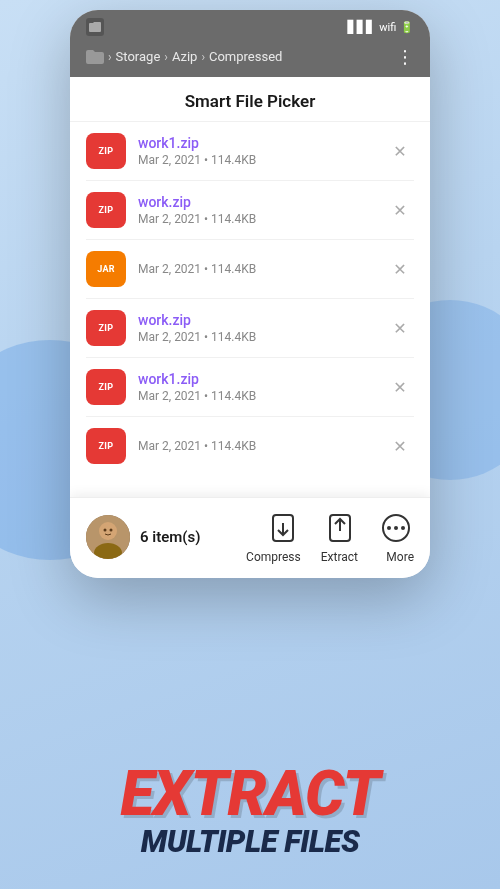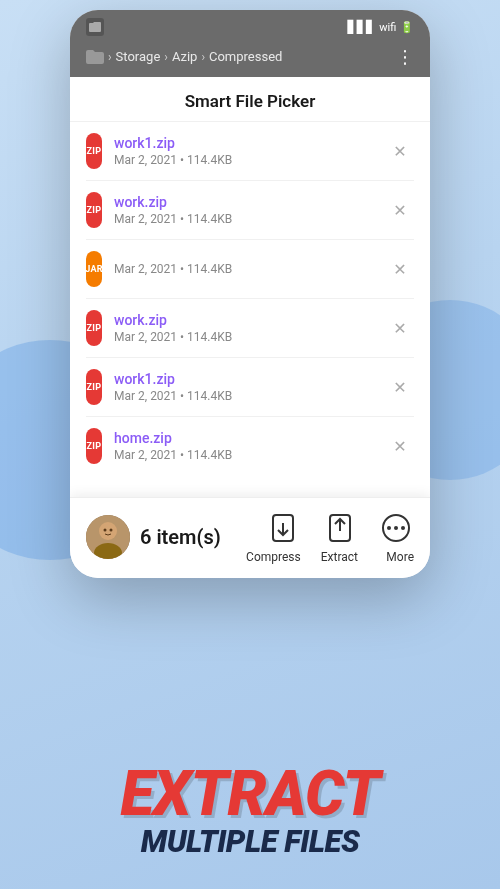--- a/index.html
+++ b/index.html
@@ -112,21 +112,21 @@
     .file-item {
       display: flex;
       align-items: center;
       padding: 11px 0;
       border-bottom: 1px solid #f0f0f0;
     }
     .file-item:last-child {
       border-bottom: none;
     }
     .file-badge {
-      width: 16px;
+      width: 40px;
       height: 36px;
       border-radius: 8px;
       background: #e53935;
       display: flex;
       align-items: center;
       justify-content: center;
       flex-shrink: 0;
       margin-right: 12px;
     }
     .file-badge.jar {
@@ -189,21 +189,21 @@
     .avatar-face {
       width: 100%;
       height: 100%;
       background: linear-gradient(135deg, #8B7355 0%, #6B5335 100%);
       display: flex;
       align-items: center;
       justify-content: center;
       font-size: 20px;
     }
     .selected-count {
-      font-size: 20px;
+      font-size: 15px;
       font-weight: 600;
       color: #1a1a1a;
     }
     .action-buttons {
       display: flex;
       gap: 20px;
       align-items: center;
     }
     .action-btn {
       display: flex;
@@ -348,21 +348,20 @@
         <div class="file-name">work1.zip</div>
         <div class="file-meta">Mar 2, 2021 • 114.4KB</div>
       </div>
       <div class="file-remove">✕</div>
     </div>
         <div class="file-item">
       <div class="file-badge">
         <span class="file-badge-text">ZIP</span>
       </div>
       <div class="file-info">
-        <div class="file-name">home.zip</div>
         <div class="file-meta">Mar 2, 2021 • 114.4KB</div>
       </div>
       <div class="file-remove">✕</div>
     </div>
       </div>
   </div>
 
   <div class="action-bar">
     <div class="selected-info">
       <div class="avatar">

